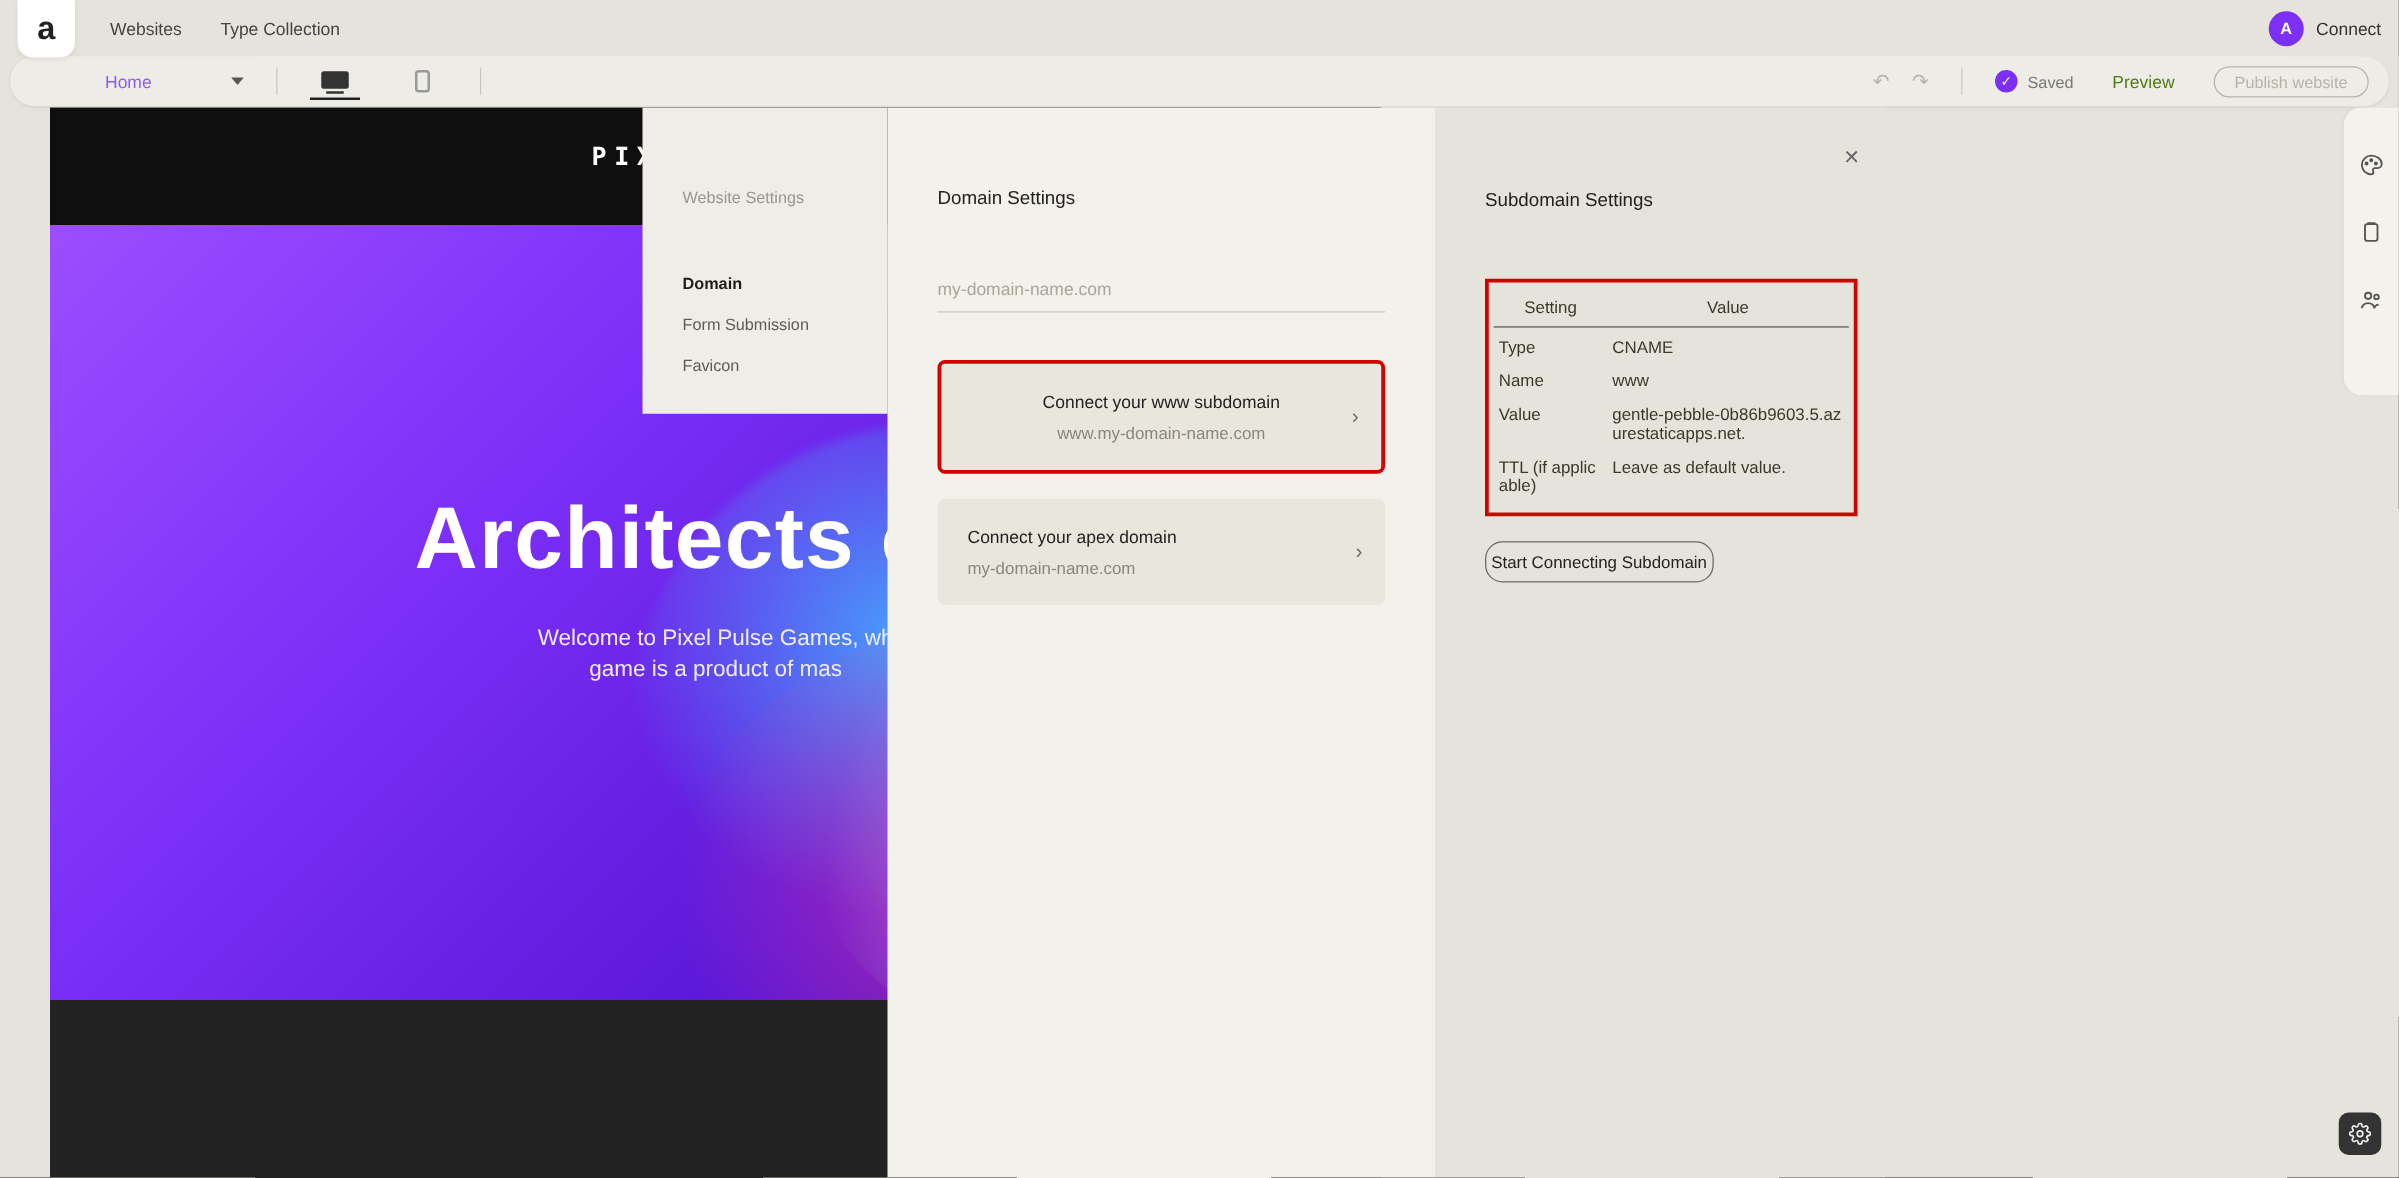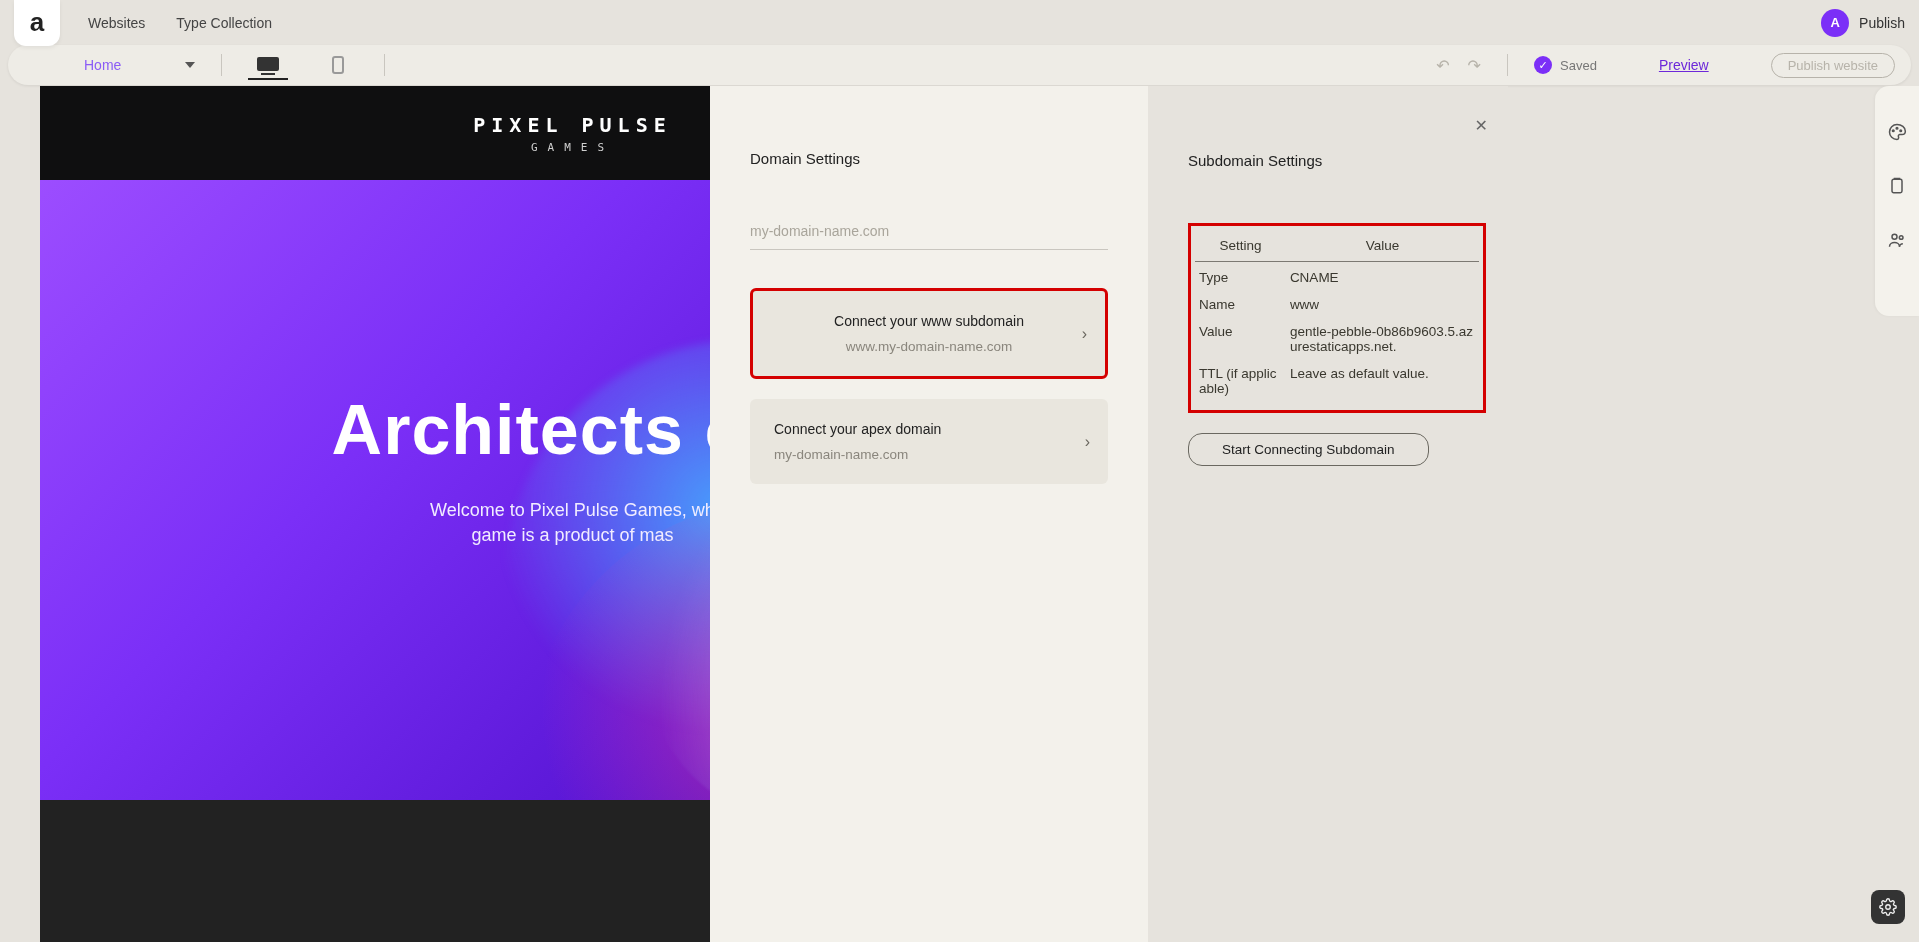--- a/index.html
+++ b/index.html
@@ -79,21 +79,21 @@
   .device-mobile-icon { width:12px; height:18px; border:2px solid #999; border-radius:3px; }
 
   .second-spacer { flex:1; }
   .undo-redo { display:flex; gap:18px; color:#b7b3aa; }
   .undo-icon, .redo-icon { cursor:pointer; font-size:16px; }
   .saved-wrap { display:flex; align-items:center; gap:8px; color:#777; font-size:13px; }
   .check-badge {
     width:18px;height:18px;border-radius:50%;background:#7b2ff7;color:#fff;
     display:flex;align-items:center;justify-content:center;font-size:11px;
   }
-  .preview-btn { cursor:pointer; font-size:14px; color:#6d28d9; margin: 0 42px; text-decoration: underline; }
+  .preview-btn { cursor:pointer; font-size:14px; color:#4d7c0f; margin: 0 11px; }
   .publish-btn {
     border:1px solid #b7b3aa; color:#b7b3aa; border-radius:14px;
     padding:4px 16px; font-size:13px; cursor:pointer; background:transparent;
   }
 
   
   .workspace {
     position:absolute;
     top: 86px;
     left:0; right:0; bottom:0;
@@ -218,21 +218,21 @@
   .sd-desc { font-size:13.5px; color:#5a574f; line-height:1.45; margin-bottom: 18px; max-width: 300px; }
 
   .dns-table-wrap { border: 3px solid #d40000; padding: 6px 4px 10px 4px; margin-bottom:20px; }
   .dns-table { width:100%; border-collapse:collapse; font-size:13.5px; color:#3a382f; }
   .dns-table th { text-align:center; font-weight:400; padding: 6px 4px 8px 4px; border-bottom:1px solid #7c7972; }
   .dns-table td { padding: 8px 4px 4px 4px; vertical-align:top; word-break:break-all; }
   .dns-table .col-setting { width:32%; }
 
   .sd-action {
     border:1px solid #6a6860; border-radius:14px; background:transparent;
-    padding: 8px 33px; font-size:13.5px; color:#222; cursor:pointer;
+    padding: 8px 4px; font-size:13.5px; color:#222; cursor:pointer;
   }
 
   
   .right-rail {
     position:absolute;
     right:0; top:0;
     width: 44px;
     background:#f4f2ec;
     border-radius: 14px 0 0 14px;
     padding-top: 36px;
@@ -261,21 +261,21 @@
   <div class="logo-wrap">
     <span>a</span>
   </div>
   <div class="topnav">
     <div class="topnav-item">Websites</div>
     <div class="topnav-item">Type Collection</div>
   </div>
   <div class="topnav-spacer"></div>
   <div class="account-wrap">
     <div class="avatar">A</div>
-    <div class="account-label">Publish</div>
+    <div class="account-label">Connect</div>
   </div>
 </div>
 
 <div class="secondbar-wrap">
   <div class="secondbar">
     <div class="page-select">
       <span>Home</span>
       <span class="chev-down"></span>
     </div>
     <div class="divider-v"></div>
@@ -317,20 +317,26 @@
       <div class="hero-glow2"></div>
       <div class="hero-head"></div>
       <h1>Architects of I</h1>
       <p>
         <span>Welcome to Pixel Pulse Games, wh</span><br>
         <span>game is a product of mas</span>
       </p>
     </div>
   </div>
 
+  <div class="website-settings-panel">
+    <div class="ws-title">Website Settings</div>
+    <div class="ws-item active">Domain</div>
+    <div class="ws-item">Form Submission</div>
+    <div class="ws-item">Favicon</div>
+  </div>
 
   <div class="domain-panel">
     <div class="dp-title">Domain Settings</div>
     <input class="domain-input" type="text" placeholder="my-domain-name.com" style="">
 
     <div class="card highlight">
       <div class="card-title">Connect your www subdomain</div>
       <div class="card-sub">www.my-domain-name.com</div>
       <span class="card-chevron">›</span>
     </div>

